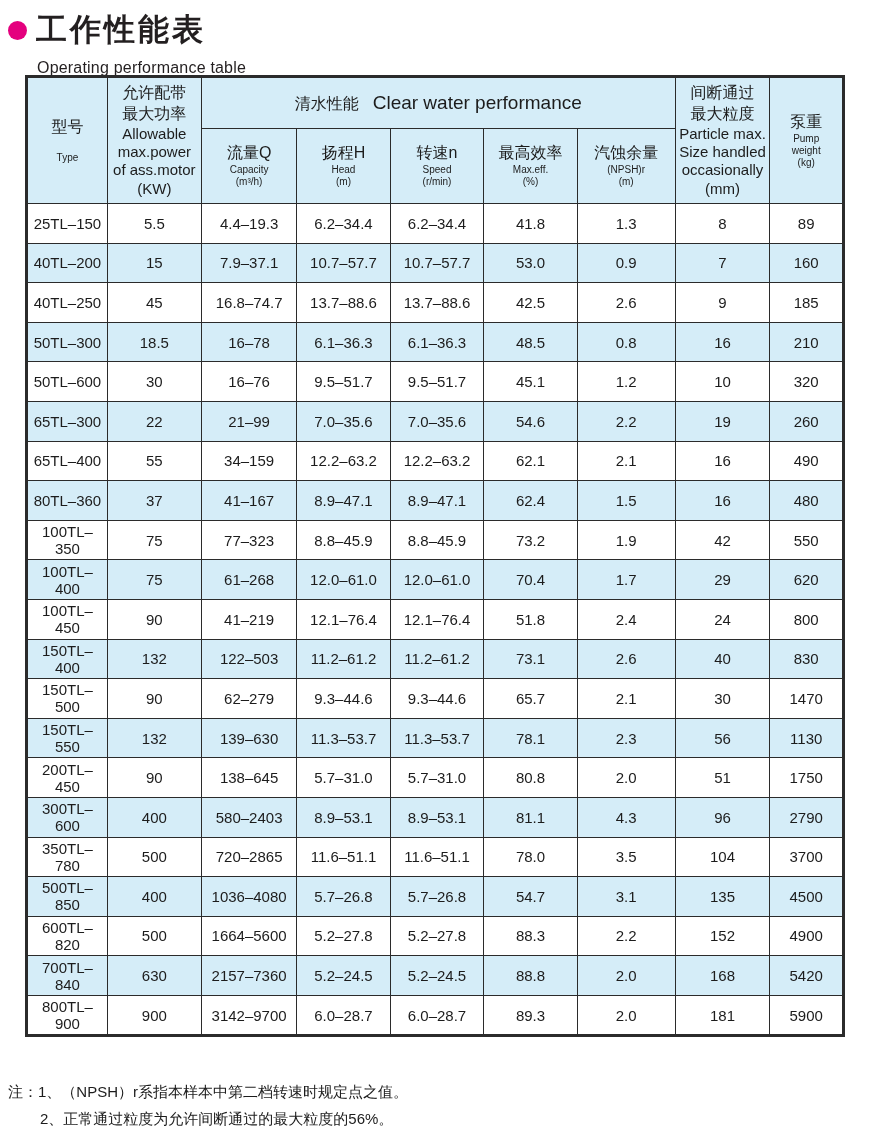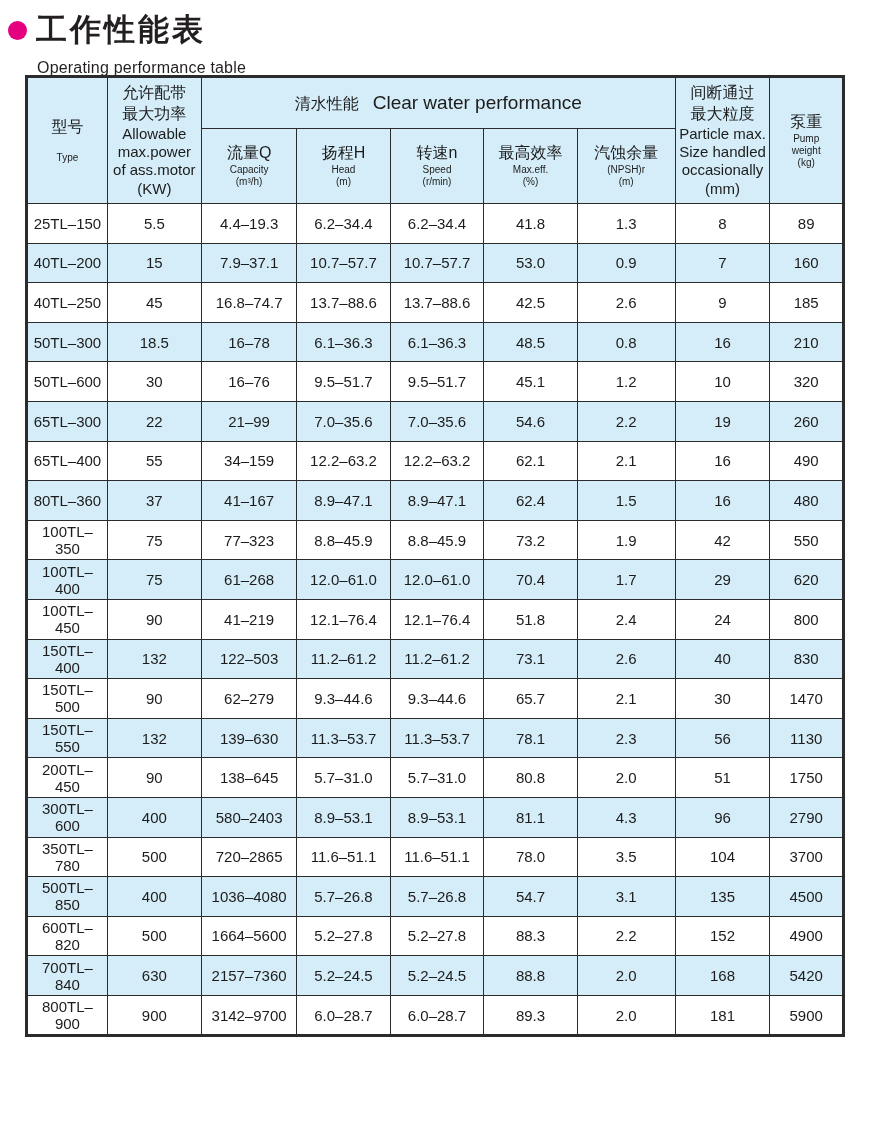--- a/index.html
+++ b/index.html
@@ -442,14 +442,18 @@
           <td>6.0–28.7</td>
           <td>6.0–28.7</td>
           <td>89.3</td>
           <td>2.0</td>
           <td>181</td>
           <td>5900</td>
         </tr>
       </tbody>
   </table>
 
+  <div class="notes">
+    <div class="note-1">注：1、（NPSH）r系指本样本中第二档转速时规定点之值。</div>
+    <div class="note-2">2、正常通过粒度为允许间断通过的最大粒度的56%。</div>
+  </div>
 
 </div>
 
 </body></html>

